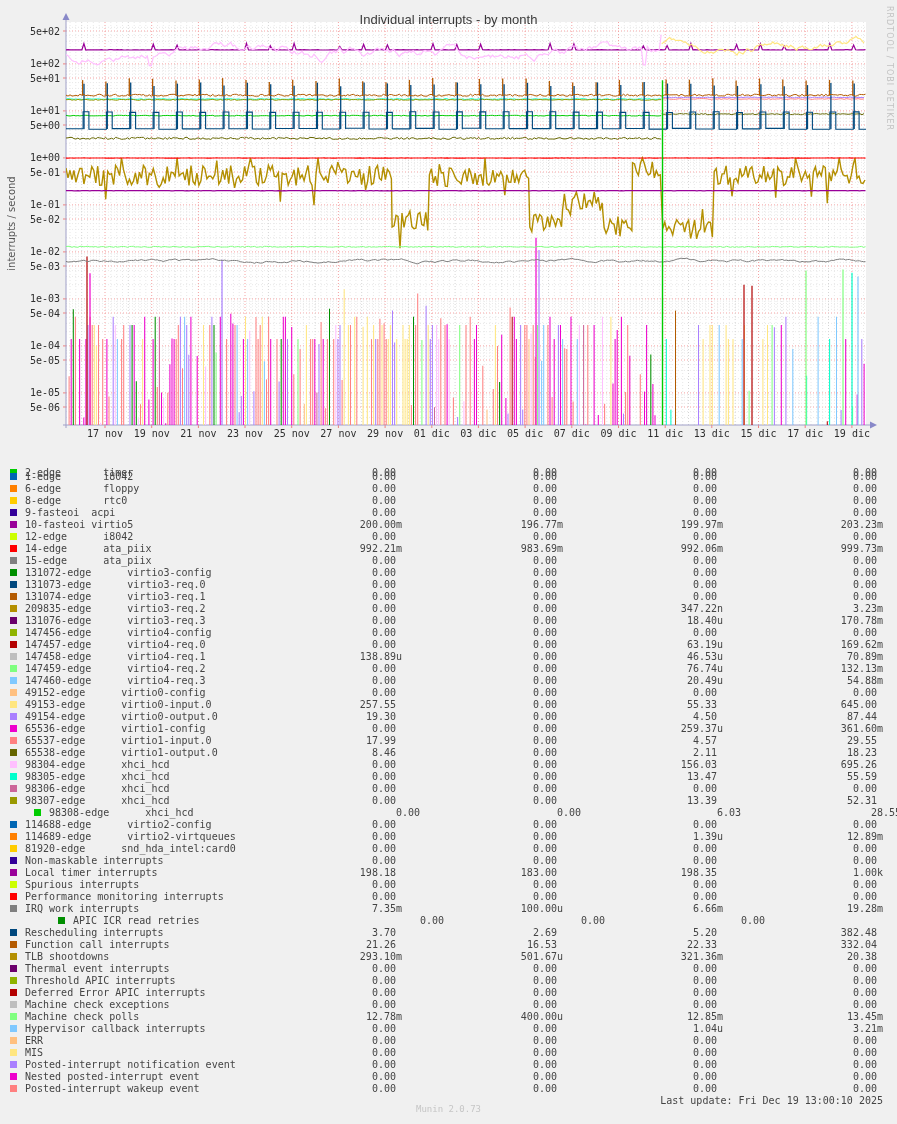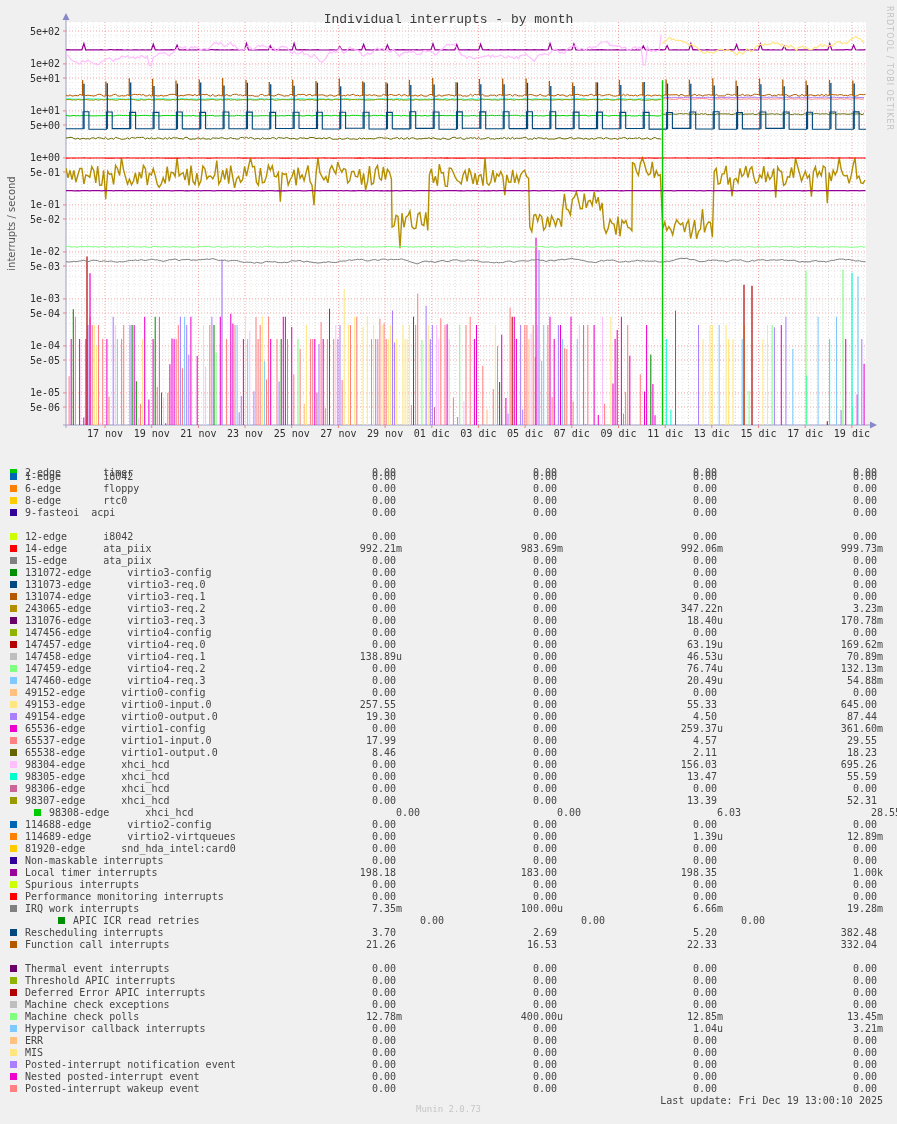--- a/index.html
+++ b/index.html
@@ -1,20 +1,20 @@
 <!DOCTYPE html>
 <html><head>
 <meta charset="utf-8">
 <style>
   html,body{margin:0;padding:0}
   body{width:897px;height:1124px;background:#f0f0f0;position:relative;overflow:hidden;
        font-family:"DejaVu Sans Mono",monospace;color:#444}
   #plot{position:absolute;left:0;top:0}
   .title{position:absolute;top:12px;left:0;width:897px;text-align:center;
-         font-family:Liberation Mono, monospace;font-size:13px;color:#3a3a3a}
+         font-family:Liberation Sans, sans-serif;font-size:13px;color:#3a3a3a}
   .ylabel{position:absolute;left:-89px;top:218px;width:200px;text-align:center;
           transform:rotate(-90deg);font-family:"DejaVu Sans",sans-serif;font-size:10px;color:#555}
   .watermark{position:absolute;right:3px;top:6px;writing-mode:vertical-rl;
              font-family:"DejaVu Sans",sans-serif;font-size:8px;letter-spacing:1px;color:#c2c2c2}
   #legend{position:absolute;left:0;top:0;width:897px;height:1124px}
   .lrow{position:absolute;left:0;width:897px;height:12px;font-size:10px;line-height:12px;white-space:pre}
   .sw{position:absolute;left:10px;top:2px;width:7px;height:7px}
   .ll{position:absolute;left:25px;top:0}
   .lv{position:absolute;top:0}
   .c1{right:495px}.c2{right:334px}.c3{right:174px}.c4{right:14px}
@@ -697,27 +697,28 @@
     </svg>
   <div class="title">Individual interrupts - by month</div>
   <div class="ylabel">interrupts / second</div>
   <div class="watermark">RRDTOOL / TOBI OETIKER</div>
   <div id="legend">
       <div class="lrow" style="top: 467px;"><span class="sw" style="background: rgb(0, 204, 0);"></span><span class="ll">2-edge       timer</span><span class="lv c1">0.00 </span><span class="lv c2">0.00 </span><span class="lv c3">0.00 </span><span class="lv c4">0.00 </span></div>
       <div class="lrow" style="top: 471px;"><span class="sw" style="background: rgb(0, 102, 179);"></span><span class="ll">1-edge       i8042</span><span class="lv c1">0.00 </span><span class="lv c2">0.00 </span><span class="lv c3">0.00 </span><span class="lv c4">0.00 </span></div>
       <div class="lrow" style="top: 483px;"><span class="sw" style="background: rgb(255, 128, 0);"></span><span class="ll">6-edge       floppy</span><span class="lv c1">0.00 </span><span class="lv c2">0.00 </span><span class="lv c3">0.00 </span><span class="lv c4">0.00 </span></div>
       <div class="lrow" style="top: 495px;"><span class="sw" style="background: rgb(255, 204, 0);"></span><span class="ll">8-edge       rtc0</span><span class="lv c1">0.00 </span><span class="lv c2">0.00 </span><span class="lv c3">0.00 </span><span class="lv c4">0.00 </span></div>
       <div class="lrow" style="top: 507px;"><span class="sw" style="background: rgb(51, 0, 153);"></span><span class="ll">9-fasteoi  acpi</span><span class="lv c1">0.00 </span><span class="lv c2">0.00 </span><span class="lv c3">0.00 </span><span class="lv c4">0.00 </span></div>
+      <div class="lrow" style="top: 519px;"><span class="sw" style="background: rgb(153, 0, 153);"></span><span class="ll">10-fasteoi virtio5</span><span class="lv c1">200.00m</span><span class="lv c2">196.77m</span><span class="lv c3">199.97m</span><span class="lv c4">203.23m</span></div>
       <div class="lrow" style="top: 531px;"><span class="sw" style="background: rgb(204, 255, 0);"></span><span class="ll">12-edge      i8042</span><span class="lv c1">0.00 </span><span class="lv c2">0.00 </span><span class="lv c3">0.00 </span><span class="lv c4">0.00 </span></div>
       <div class="lrow" style="top: 543px;"><span class="sw" style="background: rgb(255, 0, 0);"></span><span class="ll">14-edge      ata_piix</span><span class="lv c1">992.21m</span><span class="lv c2">983.69m</span><span class="lv c3">992.06m</span><span class="lv c4">999.73m</span></div>
       <div class="lrow" style="top: 555px;"><span class="sw" style="background: rgb(128, 128, 128);"></span><span class="ll">15-edge      ata_piix</span><span class="lv c1">0.00 </span><span class="lv c2">0.00 </span><span class="lv c3">0.00 </span><span class="lv c4">0.00 </span></div>
       <div class="lrow" style="top: 567px;"><span class="sw" style="background: rgb(0, 143, 0);"></span><span class="ll">131072-edge      virtio3-config</span><span class="lv c1">0.00 </span><span class="lv c2">0.00 </span><span class="lv c3">0.00 </span><span class="lv c4">0.00 </span></div>
       <div class="lrow" style="top: 579px;"><span class="sw" style="background: rgb(0, 72, 125);"></span><span class="ll">131073-edge      virtio3-req.0</span><span class="lv c1">0.00 </span><span class="lv c2">0.00 </span><span class="lv c3">0.00 </span><span class="lv c4">0.00 </span></div>
       <div class="lrow" style="top: 591px;"><span class="sw" style="background: rgb(179, 90, 0);"></span><span class="ll">131074-edge      virtio3-req.1</span><span class="lv c1">0.00 </span><span class="lv c2">0.00 </span><span class="lv c3">0.00 </span><span class="lv c4">0.00 </span></div>
-      <div class="lrow" style="top: 603px;"><span class="sw" style="background: rgb(179, 143, 0);"></span><span class="ll">243065-edge      virtio3-req.2</span><span class="lv c1">0.00 </span><span class="lv c2">0.00 </span><span class="lv c3">347.22n</span><span class="lv c4">3.23m</span></div>
+      <div class="lrow" style="top: 603px;"><span class="sw" style="background: rgb(179, 143, 0);"></span><span class="ll">209835-edge      virtio3-req.2</span><span class="lv c1">0.00 </span><span class="lv c2">0.00 </span><span class="lv c3">347.22n</span><span class="lv c4">3.23m</span></div>
       <div class="lrow" style="top: 615px;"><span class="sw" style="background: rgb(107, 0, 107);"></span><span class="ll">131076-edge      virtio3-req.3</span><span class="lv c1">0.00 </span><span class="lv c2">0.00 </span><span class="lv c3">18.40u</span><span class="lv c4">170.78m</span></div>
       <div class="lrow" style="top: 627px;"><span class="sw" style="background: rgb(143, 179, 0);"></span><span class="ll">147456-edge      virtio4-config</span><span class="lv c1">0.00 </span><span class="lv c2">0.00 </span><span class="lv c3">0.00 </span><span class="lv c4">0.00 </span></div>
       <div class="lrow" style="top: 639px;"><span class="sw" style="background: rgb(179, 0, 0);"></span><span class="ll">147457-edge      virtio4-req.0</span><span class="lv c1">0.00 </span><span class="lv c2">0.00 </span><span class="lv c3">63.19u</span><span class="lv c4">169.62m</span></div>
       <div class="lrow" style="top: 651px;"><span class="sw" style="background: rgb(190, 190, 190);"></span><span class="ll">147458-edge      virtio4-req.1</span><span class="lv c1">138.89u</span><span class="lv c2">0.00 </span><span class="lv c3">46.53u</span><span class="lv c4">70.89m</span></div>
       <div class="lrow" style="top: 663px;"><span class="sw" style="background: rgb(128, 255, 128);"></span><span class="ll">147459-edge      virtio4-req.2</span><span class="lv c1">0.00 </span><span class="lv c2">0.00 </span><span class="lv c3">76.74u</span><span class="lv c4">132.13m</span></div>
       <div class="lrow" style="top: 675px;"><span class="sw" style="background: rgb(128, 201, 255);"></span><span class="ll">147460-edge      virtio4-req.3</span><span class="lv c1">0.00 </span><span class="lv c2">0.00 </span><span class="lv c3">20.49u</span><span class="lv c4">54.88m</span></div>
       <div class="lrow" style="top: 687px;"><span class="sw" style="background: rgb(255, 192, 128);"></span><span class="ll">49152-edge      virtio0-config</span><span class="lv c1">0.00 </span><span class="lv c2">0.00 </span><span class="lv c3">0.00 </span><span class="lv c4">0.00 </span></div>
       <div class="lrow" style="top: 699px;"><span class="sw" style="background: rgb(255, 230, 128);"></span><span class="ll">49153-edge      virtio0-input.0</span><span class="lv c1">257.55 </span><span class="lv c2">0.00 </span><span class="lv c3">55.33 </span><span class="lv c4">645.00 </span></div>
       <div class="lrow" style="top: 711px;"><span class="sw" style="background: rgb(170, 128, 255);"></span><span class="ll">49154-edge      virtio0-output.0</span><span class="lv c1">19.30 </span><span class="lv c2">0.00 </span><span class="lv c3">4.50 </span><span class="lv c4">87.44 </span></div>
       <div class="lrow" style="top: 723px;"><span class="sw" style="background: rgb(238, 0, 204);"></span><span class="ll">65536-edge      virtio1-config</span><span class="lv c1">0.00 </span><span class="lv c2">0.00 </span><span class="lv c3">259.37u</span><span class="lv c4">361.60m</span></div>
@@ -732,20 +733,21 @@
       <div class="lrow" style="top: 831px;"><span class="sw" style="background: rgb(255, 128, 0);"></span><span class="ll">114689-edge      virtio2-virtqueues</span><span class="lv c1">0.00 </span><span class="lv c2">0.00 </span><span class="lv c3">1.39u</span><span class="lv c4">12.89m</span></div>
       <div class="lrow" style="top: 843px;"><span class="sw" style="background: rgb(255, 204, 0);"></span><span class="ll">81920-edge      snd_hda_intel:card0</span><span class="lv c1">0.00 </span><span class="lv c2">0.00 </span><span class="lv c3">0.00 </span><span class="lv c4">0.00 </span></div>
       <div class="lrow" style="top: 855px;"><span class="sw" style="background: rgb(51, 0, 153);"></span><span class="ll">Non-maskable interrupts</span><span class="lv c1">0.00 </span><span class="lv c2">0.00 </span><span class="lv c3">0.00 </span><span class="lv c4">0.00 </span></div>
       <div class="lrow" style="top: 867px;"><span class="sw" style="background: rgb(153, 0, 153);"></span><span class="ll">Local timer interrupts</span><span class="lv c1">198.18 </span><span class="lv c2">183.00 </span><span class="lv c3">198.35 </span><span class="lv c4">1.00k</span></div>
       <div class="lrow" style="top: 879px;"><span class="sw" style="background: rgb(204, 255, 0);"></span><span class="ll">Spurious interrupts</span><span class="lv c1">0.00 </span><span class="lv c2">0.00 </span><span class="lv c3">0.00 </span><span class="lv c4">0.00 </span></div>
       <div class="lrow" style="top: 891px;"><span class="sw" style="background: rgb(255, 0, 0);"></span><span class="ll">Performance monitoring interrupts</span><span class="lv c1">0.00 </span><span class="lv c2">0.00 </span><span class="lv c3">0.00 </span><span class="lv c4">0.00 </span></div>
       <div class="lrow" style="top: 903px;"><span class="sw" style="background: rgb(128, 128, 128);"></span><span class="ll">IRQ work interrupts</span><span class="lv c1">7.35m</span><span class="lv c2">100.00u</span><span class="lv c3">6.66m</span><span class="lv c4">19.28m</span></div>
       <div class="lrow" style="top: 915px; margin-left: 48px;"><span class="sw" style="background: rgb(0, 143, 0);"></span><span class="ll">APIC ICR read retries</span><span class="lv c1">0.00 </span><span class="lv c2">0.00 </span><span class="lv c3">0.00 </span><span class="lv c4">0.00 </span></div>
       <div class="lrow" style="top: 927px;"><span class="sw" style="background: rgb(0, 72, 125);"></span><span class="ll">Rescheduling interrupts</span><span class="lv c1">3.70 </span><span class="lv c2">2.69 </span><span class="lv c3">5.20 </span><span class="lv c4">382.48 </span></div>
       <div class="lrow" style="top: 939px;"><span class="sw" style="background: rgb(179, 90, 0);"></span><span class="ll">Function call interrupts</span><span class="lv c1">21.26 </span><span class="lv c2">16.53 </span><span class="lv c3">22.33 </span><span class="lv c4">332.04 </span></div>
+      <div class="lrow" style="top: 951px;"><span class="sw" style="background: rgb(179, 143, 0);"></span><span class="ll">TLB shootdowns</span><span class="lv c1">293.10m</span><span class="lv c2">501.67u</span><span class="lv c3">321.36m</span><span class="lv c4">20.38 </span></div>
       <div class="lrow" style="top: 963px;"><span class="sw" style="background: rgb(107, 0, 107);"></span><span class="ll">Thermal event interrupts</span><span class="lv c1">0.00 </span><span class="lv c2">0.00 </span><span class="lv c3">0.00 </span><span class="lv c4">0.00 </span></div>
       <div class="lrow" style="top: 975px;"><span class="sw" style="background: rgb(143, 179, 0);"></span><span class="ll">Threshold APIC interrupts</span><span class="lv c1">0.00 </span><span class="lv c2">0.00 </span><span class="lv c3">0.00 </span><span class="lv c4">0.00 </span></div>
       <div class="lrow" style="top: 987px;"><span class="sw" style="background: rgb(179, 0, 0);"></span><span class="ll">Deferred Error APIC interrupts</span><span class="lv c1">0.00 </span><span class="lv c2">0.00 </span><span class="lv c3">0.00 </span><span class="lv c4">0.00 </span></div>
       <div class="lrow" style="top: 999px;"><span class="sw" style="background: rgb(190, 190, 190);"></span><span class="ll">Machine check exceptions</span><span class="lv c1">0.00 </span><span class="lv c2">0.00 </span><span class="lv c3">0.00 </span><span class="lv c4">0.00 </span></div>
       <div class="lrow" style="top: 1011px;"><span class="sw" style="background: rgb(128, 255, 128);"></span><span class="ll">Machine check polls</span><span class="lv c1">12.78m</span><span class="lv c2">400.00u</span><span class="lv c3">12.85m</span><span class="lv c4">13.45m</span></div>
       <div class="lrow" style="top: 1023px;"><span class="sw" style="background: rgb(128, 201, 255);"></span><span class="ll">Hypervisor callback interrupts</span><span class="lv c1">0.00 </span><span class="lv c2">0.00 </span><span class="lv c3">1.04u</span><span class="lv c4">3.21m</span></div>
       <div class="lrow" style="top: 1035px;"><span class="sw" style="background: rgb(255, 192, 128);"></span><span class="ll">ERR</span><span class="lv c1">0.00 </span><span class="lv c2">0.00 </span><span class="lv c3">0.00 </span><span class="lv c4">0.00 </span></div>
       <div class="lrow" style="top: 1047px;"><span class="sw" style="background: rgb(255, 230, 128);"></span><span class="ll">MIS</span><span class="lv c1">0.00 </span><span class="lv c2">0.00 </span><span class="lv c3">0.00 </span><span class="lv c4">0.00 </span></div>
       <div class="lrow" style="top: 1059px;"><span class="sw" style="background: rgb(170, 128, 255);"></span><span class="ll">Posted-interrupt notification event</span><span class="lv c1">0.00 </span><span class="lv c2">0.00 </span><span class="lv c3">0.00 </span><span class="lv c4">0.00 </span></div>
       <div class="lrow" style="top: 1071px;"><span class="sw" style="background: rgb(238, 0, 204);"></span><span class="ll">Nested posted-interrupt event</span><span class="lv c1">0.00 </span><span class="lv c2">0.00 </span><span class="lv c3">0.00 </span><span class="lv c4">0.00 </span></div>

